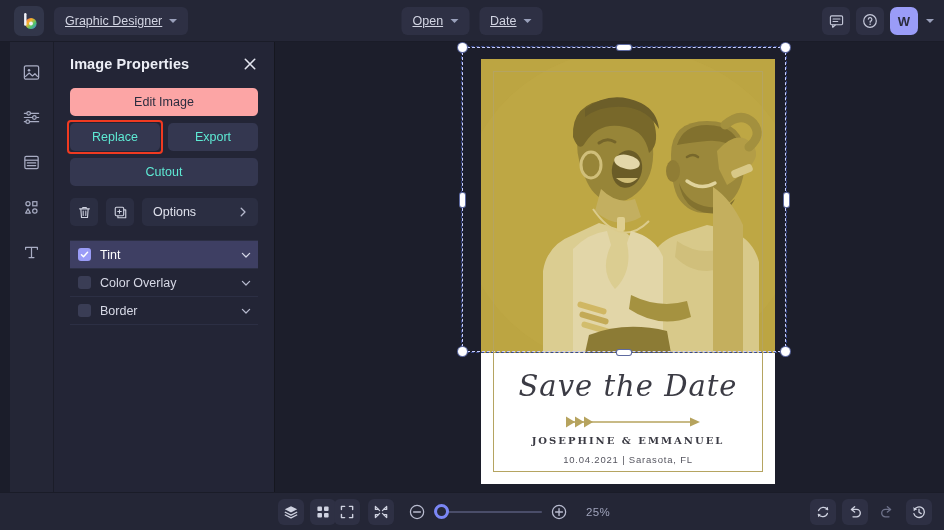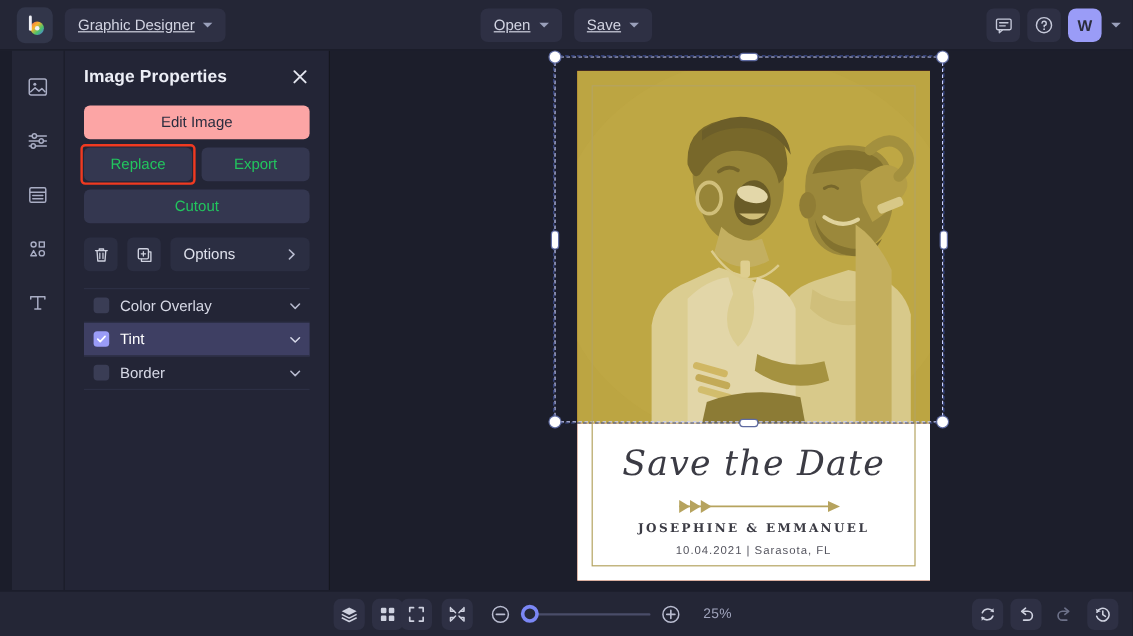--- a/index.html
+++ b/index.html
@@ -96,21 +96,21 @@
 
   .btn-primary {
     width: 100%; height: 28px; border-radius: 5px;
     background: #fca5a5; color: #2b2d3f;
     font-size: 12.5px; display: flex; align-items: center; justify-content: center;
     cursor: pointer; margin-bottom: 7px;
   }
   .btn-row { display: flex; gap: 8px; margin-bottom: 7px; }
   .btn-sec {
     flex: 1; height: 28px; border-radius: 5px;
-    background: #343750; color: #22c55e;
+    background: #343750; color: #5eead4;
     font-size: 12.5px; display: flex; align-items: center; justify-content: center;
     cursor: pointer;
   }
   .btn-wide { width: 100%; }
   .hl-wrap { position: relative; flex: 1; display: flex; }
   .hl-wrap::after {
     content: ""; position: absolute; left: -3px; top: -3px; right: -3px; bottom: -3px;
     border: 2px solid #f03a21; border-radius: 4px; pointer-events: none;
   }
   .tool-row { display: flex; gap: 8px; margin-top: 12px; margin-bottom: 14px; }
@@ -271,21 +271,21 @@
       <span>Graphic Designer</span>
       <span class="chev"></span>
     </div>
 
     <div class="top-center">
       <div class="pill-btn">
         <span>Open</span>
         <span class="chev"></span>
       </div>
       <div class="pill-btn">
-        <span>Save</span>
+        <span>Date</span>
         <span class="chev"></span>
       </div>
     </div>
 
     <div class="top-right">
       <div class="icon-sq">
         <svg width="15" height="15" viewBox="0 0 16 16">
           <rect x="1.5" y="2" width="13" height="9.5" rx="1.3" fill="none" stroke="#c6c9da" stroke-width="1.2"></rect>
           <path d="M4 11.5 L4 14.2 L7 11.5" fill="none" stroke="#c6c9da" stroke-width="1.2" stroke-linejoin="round"></path>
           <path d="M4.3 5.3 H11.7 M4.3 8 H9.3" stroke="#c6c9da" stroke-width="1.2" stroke-linecap="round"></path>
@@ -392,38 +392,38 @@
         </div>
         <div class="options-btn">
           <span>Options</span>
           <svg width="12" height="12" viewBox="0 0 12 12">
             <path d="M4.2 2.3 L8 6 L4.2 9.7" fill="none" stroke="#b7bace" stroke-width="1.3" stroke-linecap="round" stroke-linejoin="round"></path>
           </svg>
         </div>
       </div>
 
       <div class="eff-list">
-
-        <div class="eff-row">
-          <span class="cbox"></span>
-          <span class="eff-label">Color Overlay</span>
-          <svg width="12" height="12" viewBox="0 0 12 12">
-            <path d="M2.4 4.4 L6 8 L9.6 4.4" fill="none" stroke="#b7bace" stroke-width="1.25" stroke-linecap="round" stroke-linejoin="round"></path>
-          </svg>
-        </div>
 
         <div class="eff-row active">
           <span class="cbox">
             <svg width="9" height="9" viewBox="0 0 10 10">
               <path d="M1.6 5.2 L3.9 7.4 L8.4 2.6" fill="none" stroke="#ffffff" stroke-width="1.6" stroke-linecap="round" stroke-linejoin="round"></path>
             </svg>
           </span>
           <span class="eff-label">Tint</span>
           <svg width="12" height="12" viewBox="0 0 12 12">
             <path d="M2.4 4.4 L6 8 L9.6 4.4" fill="none" stroke="#d6d8e8" stroke-width="1.25" stroke-linecap="round" stroke-linejoin="round"></path>
+          </svg>
+        </div>
+
+        <div class="eff-row">
+          <span class="cbox"></span>
+          <span class="eff-label">Color Overlay</span>
+          <svg width="12" height="12" viewBox="0 0 12 12">
+            <path d="M2.4 4.4 L6 8 L9.6 4.4" fill="none" stroke="#b7bace" stroke-width="1.25" stroke-linecap="round" stroke-linejoin="round"></path>
           </svg>
         </div>
 
         <div class="eff-row">
           <span class="cbox"></span>
           <span class="eff-label">Border</span>
           <svg width="12" height="12" viewBox="0 0 12 12">
             <path d="M2.4 4.4 L6 8 L9.6 4.4" fill="none" stroke="#b7bace" stroke-width="1.25" stroke-linecap="round" stroke-linejoin="round"></path>
           </svg>
         </div>

